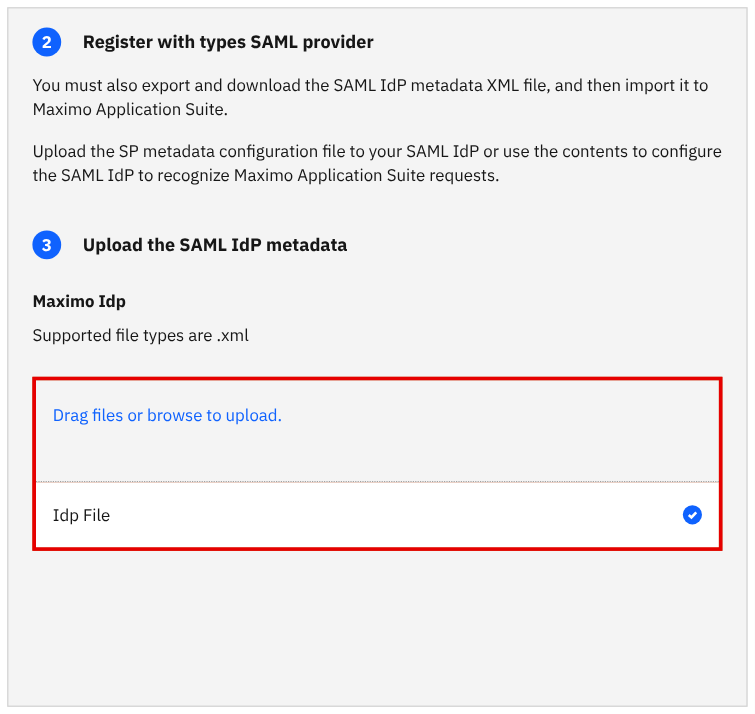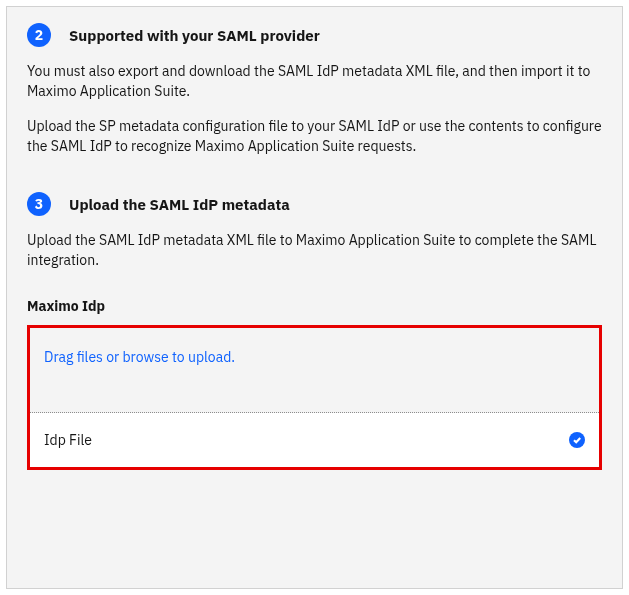--- a/index.html
+++ b/index.html
@@ -105,38 +105,38 @@
   </style>
 </head>
 <body>
 
 <div class="panel">
 
   <div class="step-header">
     <div class="step-badge">
       <span>2</span>
     </div>
-    <div class="step-title">Supported with your SAML provider</div>
+    <div class="step-title">Register with types SAML provider</div>
   </div>
   <p class="body-text">You must also export and download the SAML IdP metadata XML file, and then import it to Maximo Application Suite.</p>
   <p class="body-text">Upload the SP metadata configuration file to your SAML IdP or use the contents to configure the SAML IdP to recognize Maximo Application Suite requests.</p>
 
   <div class="section-spacer"></div>
 
   <div class="step-header">
     <div class="step-badge">
       <span>3</span>
     </div>
     <div class="step-title">Upload the SAML IdP metadata</div>
   </div>
-  <p class="body-text">Upload the SAML IdP metadata XML file to Maximo Application Suite to complete the SAML integration.</p>
 
   <div style="height:12px"></div>
 
   <div class="label-heading">Maximo Idp</div>
+  <div class="helper-text">Supported file types are .xml</div>
 
   <div class="upload-wrapper">
     <div class="drop-zone">
       <span>Drag files or browse to upload.</span>
     </div>
     <div class="file-row">
       <span class="file-name">Idp File</span>
       <span class="check-icon">
         <svg viewBox="0 0 10 10">
             <polyline points="2,5.2 4.2,7.2 8.2,3"></polyline>

